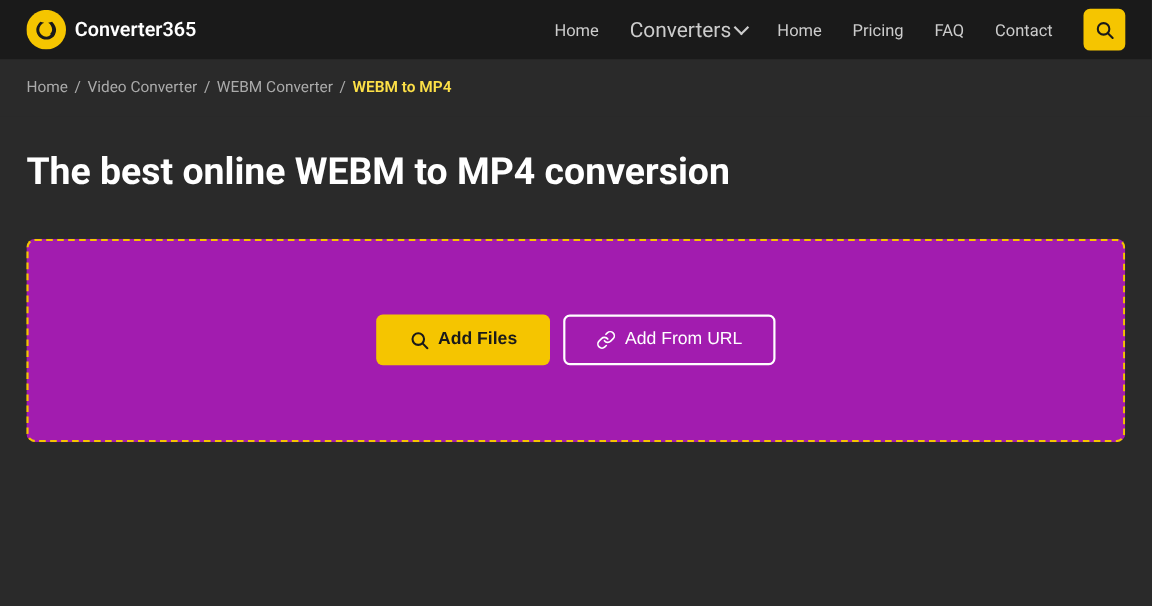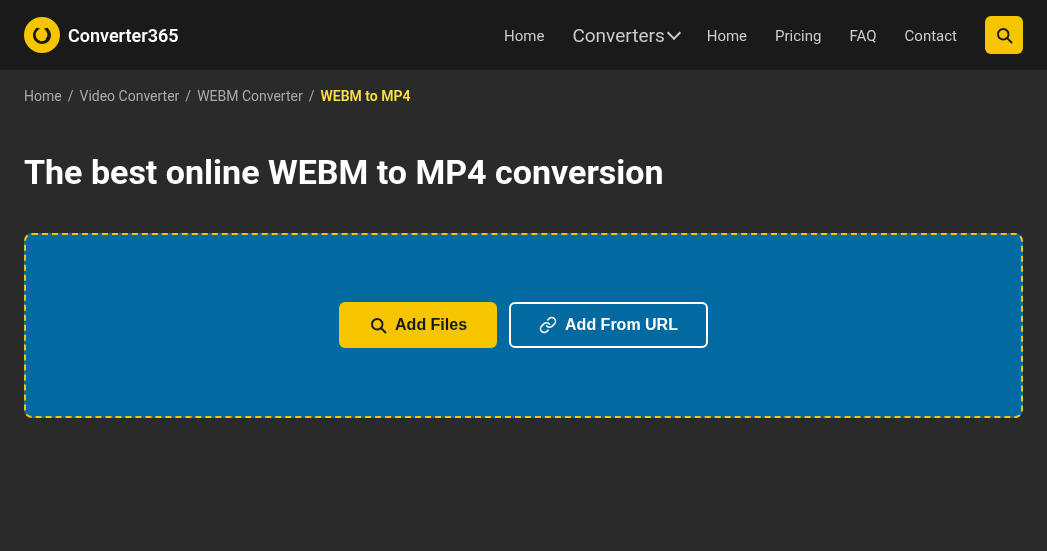--- a/index.html
+++ b/index.html
@@ -12,21 +12,21 @@
       overflow-x: hidden;
     }
 
     
     .navbar {
       background: #1a1a1a;
       display: flex;
       align-items: center;
       justify-content: space-between;
       padding: 0 24px;
-      height: 70px;
+      height: 54px;
     }
     .navbar-brand {
       display: flex;
       align-items: center;
       gap: 8px;
       text-decoration: none;
     }
     .brand-logo {
       width: 36px;
       height: 36px;
@@ -114,21 +114,21 @@
       color: #cccccc;
       line-height: 1.6;
       max-width: 980px;
     }
 
     
     .upload-section {
       margin: 20px 24px 0 24px;
       border: 2px dashed #f5c500;
       border-radius: 8px;
-      background: #0369a1;
+      background: #a21caf;
       min-height: 185px;
       display: flex;
       align-items: center;
       justify-content: center;
       gap: 12px;
     }
     .add-files-btn {
       background: #f5c500;
       color: #1a1a1a;
       border: none;
@@ -141,21 +141,21 @@
       align-items: center;
       gap: 8px;
     }
     .add-url-btn {
       background: transparent;
       color: #ffffff;
       border: 2px solid #ffffff;
       border-radius: 6px;
       padding: 12px 28px;
       font-size: 16px;
-      font-weight: 700;
+      font-weight: 400;
       cursor: pointer;
       display: flex;
       align-items: center;
       gap: 8px;
     }
   </style>
 </head>
 <body>
 
 <nav class="navbar">

